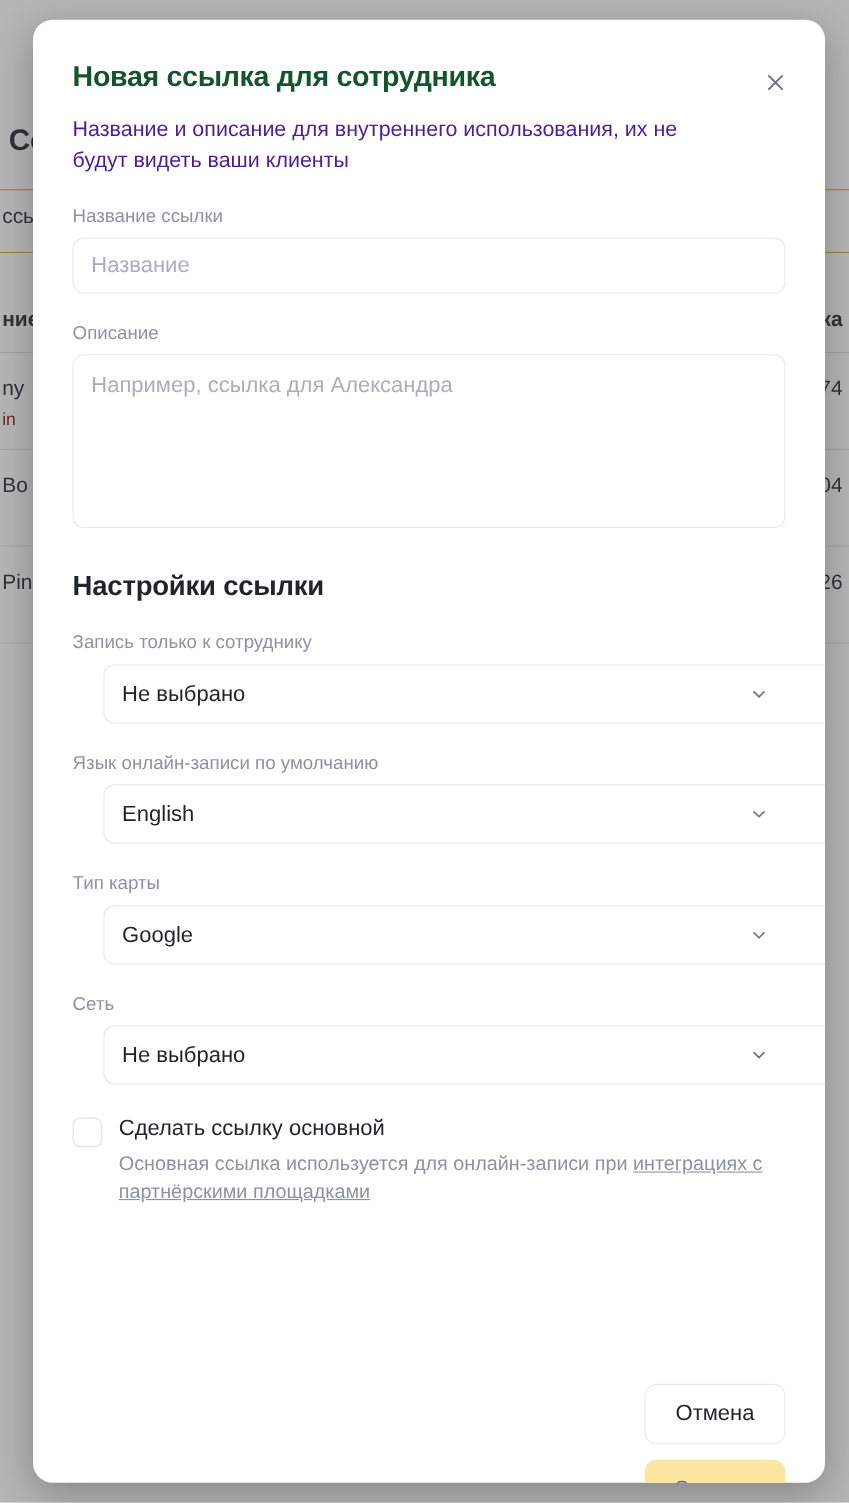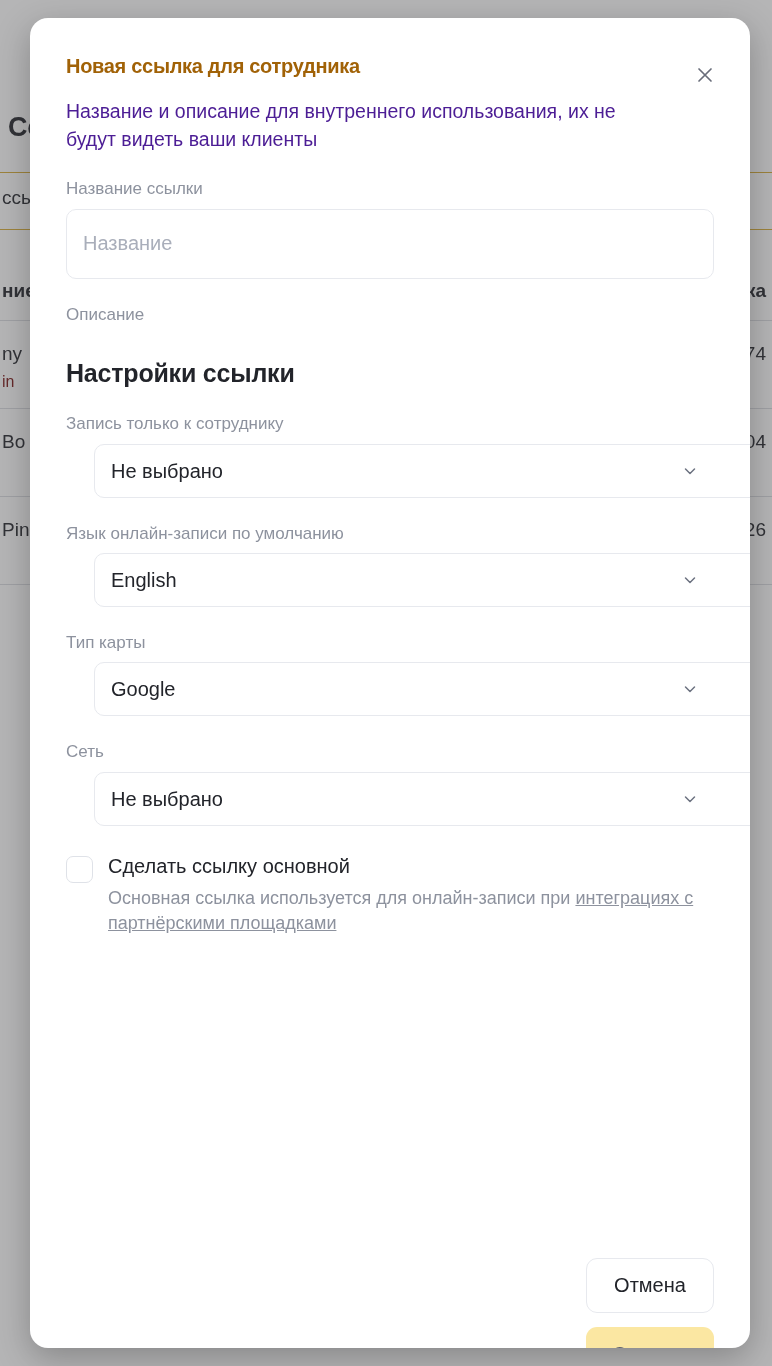--- a/index.html
+++ b/index.html
@@ -104,23 +104,23 @@
     inset: 0;
     padding: 36px 36px 0 36px;
   }
 
   
   #modal-header {
     position: relative;
     padding-right: 48px;
   }
   #modal-title {
-    font-size: 20px;
+    font-size: 26px;
     font-weight: 700;
-    color: #a16207;
+    color: #14532d;
     line-height: 1.2;
     letter-spacing: -0.3px;
     margin: 0;
   }
   #close-btn {
     position: absolute;
     right: -6px; top: 6px;
     width: 30px; height: 30px;
     display: flex; align-items: center; justify-content: center;
     cursor: pointer;
@@ -139,21 +139,21 @@
   .field { margin-top: 26px; }
   .field-label {
     display: block;
     font-size: 17px;
     color: #8d929e;
     margin-bottom: 9px;
     line-height: 1.2;
   }
   .text-input {
     width: 648px;
-    height: 70px;
+    height: 51px;
     border: 1px solid #e7e9ee;
     border-radius: 10px;
     background: #fff;
     font-family: "Liberation Sans", sans-serif;
     font-size: 20px;
     color: #22242a;
     padding: 0 16px;
     outline: none;
   }
   .text-input::placeholder { color: #a9aeba; }
@@ -337,20 +337,21 @@
       <p id="modal-subtitle">Название и описание для внутреннего использования, их не будут видеть ваши клиенты</p>
     </div>
 
     <div class="field">
       <label class="field-label">Название ссылки</label>
       <input class="text-input" type="text" placeholder="Название" style="">
     </div>
 
     <div class="field">
       <label class="field-label">Описание</label>
+      <textarea class="textarea-input" placeholder="Например, ссылка для Александра" style=""></textarea>
     </div>
 
     <h2 id="settings-heading">Настройки ссылки</h2>
 
     <div class="field">
       <label class="field-label">Запись только к сотруднику</label>
       <div class="select-wrap">
         <div class="select-box">
           <span class="select-value">Не выбрано</span>
         </div>

